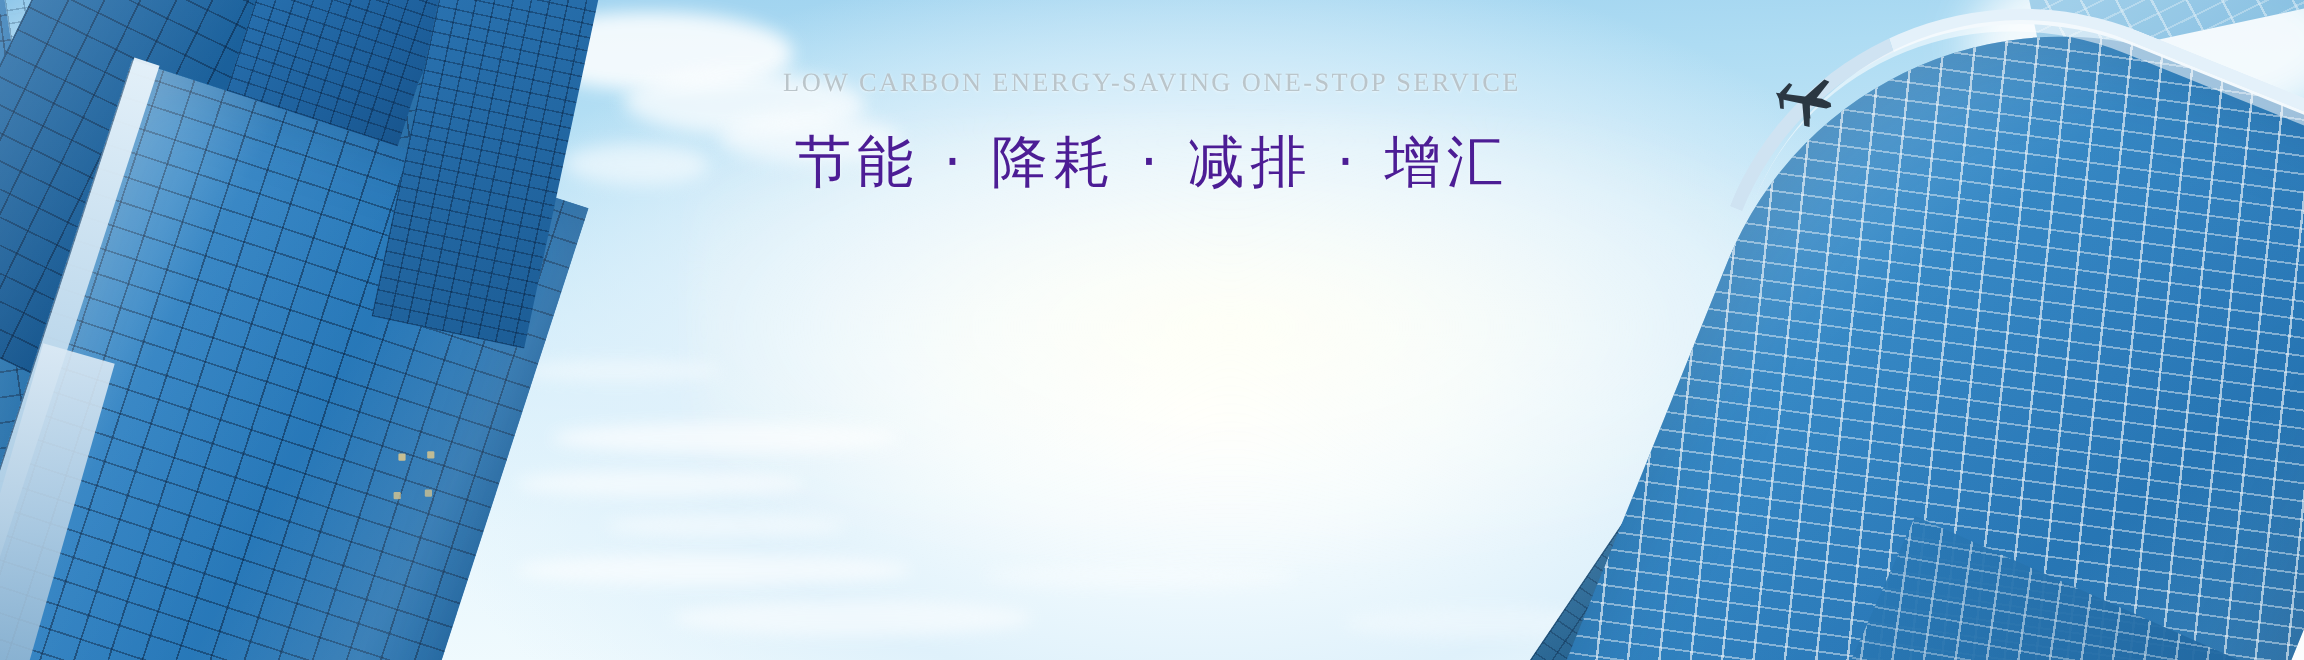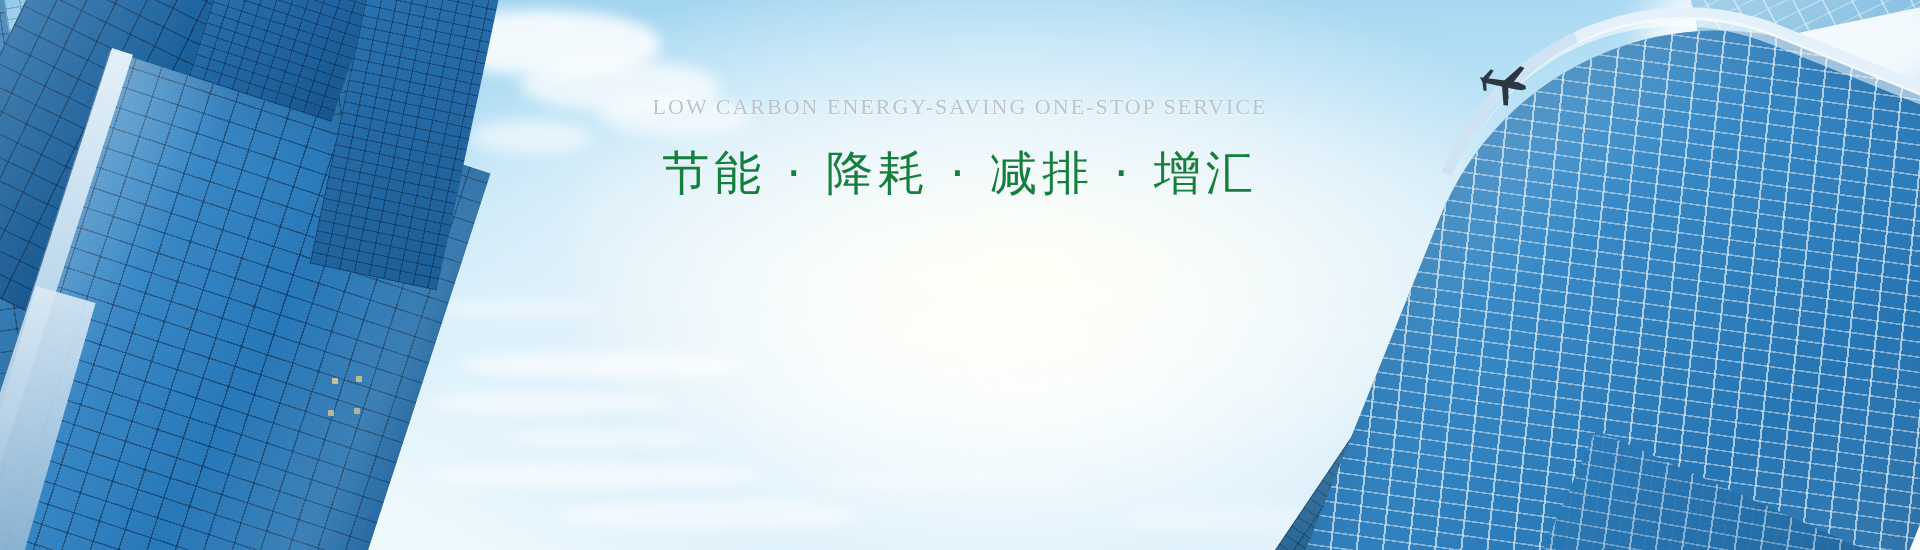--- a/index.html
+++ b/index.html
@@ -56,39 +56,39 @@
     background-image:
       repeating-linear-gradient(74deg, rgba(255,255,255,.60) 0 2px, rgba(255,255,255,0) 2px 26px),
       repeating-linear-gradient(-14deg, rgba(255,255,255,.42) 0 1.6px, rgba(255,255,255,0) 1.6px 15px);
   }
 
   
   .copy{
     position:absolute;left:0;top:0;width:100%;height:100%;
     display:flex;flex-direction:column;align-items:center;
     justify-content:flex-start;
-    padding-top:94px;box-sizing:border-box;
+    padding-top:56px;box-sizing:border-box;
     pointer-events:none;
   }
   .eyebrow{
     font-family:"Liberation Serif","DejaVu Serif",serif;
     font-size:22px;
     letter-spacing:2.0px;
     color:#b9c3c8;
     opacity:.95;
     white-space:nowrap;
     text-shadow:0 1px 2px rgba(255,255,255,.65);
   }
   .sub{
     margin-top:22px;
     font-family:"DejaVu Sans","Liberation Sans",sans-serif;
     font-size:47px;
     font-weight:400;
     letter-spacing:5px;
-    color:#15803d;
+    color:#4c1d95;
     white-space:nowrap;
     text-shadow:0 1px 3px rgba(255,255,255,.5);
   }
   .title{
     margin-top:16px;
     font-family:"DejaVu Sans","Liberation Sans",sans-serif;
     font-size:63px;
     font-weight:700;
     letter-spacing:3px;
     color:#a8811a;

